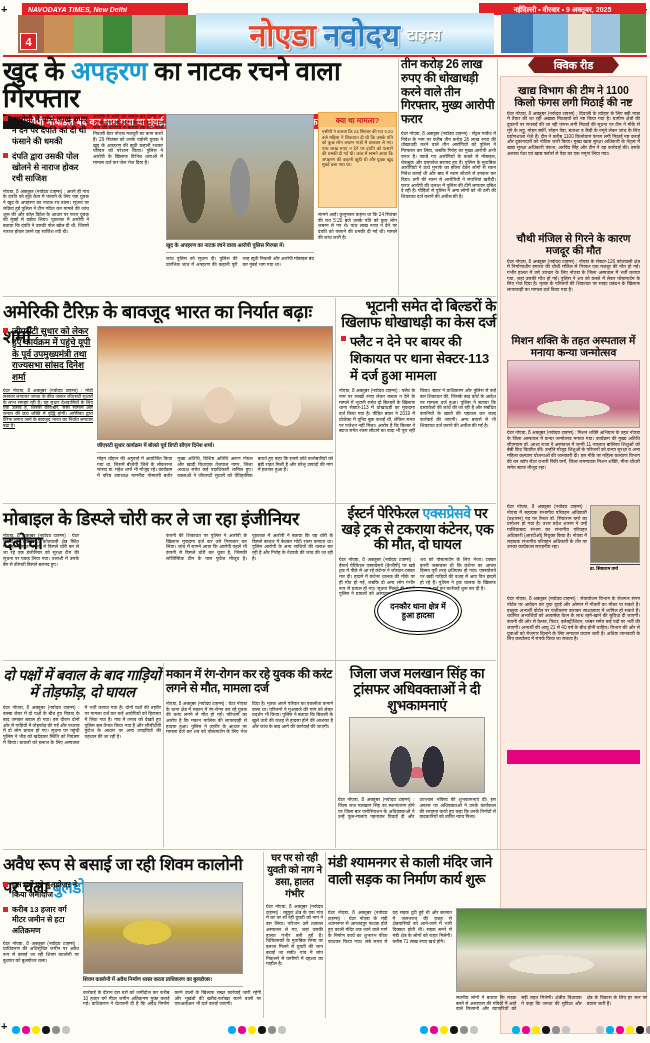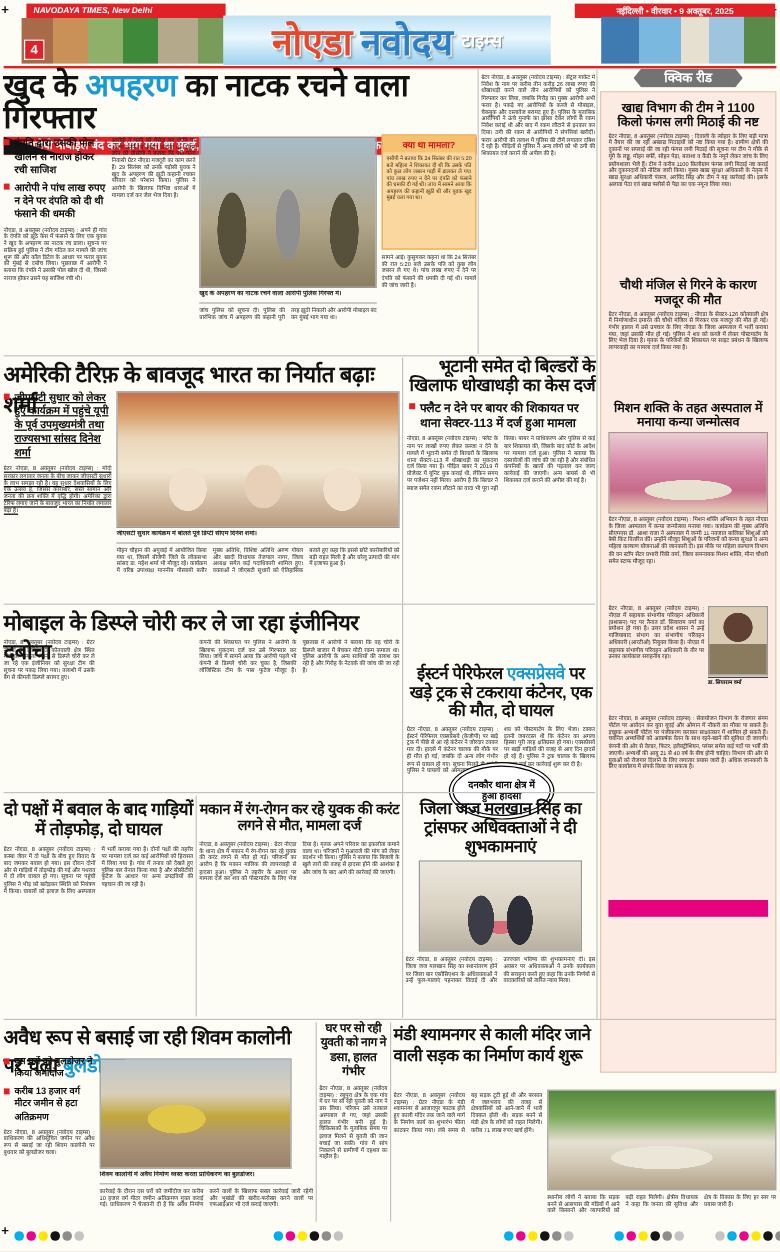--- a/index.html
+++ b/index.html
@@ -37,21 +37,21 @@
   .banner { position:relative; background:#e02128; color:#fff; font-size:9.5px; font-weight:bold; text-align:center; line-height:15px; height:15px; overflow:hidden; }
   .banner::before { content:""; position:absolute; left:0; top:0; border-bottom:15px solid #141414; border-right:48px solid transparent; }
   .banner::after { content:""; position:absolute; right:0; top:0; border-bottom:15px solid #141414; border-left:48px solid transparent; }
   .photo { overflow:hidden; }
   .infobox { background:#fbd7a0; border:1px solid #e8a84a; overflow:hidden; }
   .infobox .ib-title { background:#f6c270; color:#d01820; font-weight:bold; font-size:7.5px; text-align:center; padding:2px 0; }
   .infobox .ib-body { font-size:4.4px; line-height:1.25; color:#3a2a10; padding:2px 3px; text-align:justify; }
 
   
   .qr-panel { background:#fcebe2; border:1px solid #e8c4b2; padding:4px 6px; overflow:hidden; }
-  .qr-ribbon { background:#737373; color:#fff; font-size:11px; font-weight:bold; text-align:center; line-height:16px; clip-path:polygon(7% 0,93% 0,100% 50%,93% 100%,7% 100%,0 50%); }
+  .qr-ribbon { background:#7f1d1d; color:#fff; font-size:11px; font-weight:bold; text-align:center; line-height:16px; clip-path:polygon(7% 0,93% 0,100% 50%,93% 100%,7% 100%,0 50%); }
   .qr-head { font-size:10.5px; font-weight:bold; text-align:center; color:#111; line-height:1.18; margin:3px 0 2px; }
   .qr-photo { width:100%; }
   .portrait-wrap { float:right; width:50px; margin:1px 0 1px 3px; }
   .portrait { width:50px; height:58px; background:radial-gradient(circle at 50% 30%,#5f4032 0 26%,rgba(0,0,0,0) 27%),linear-gradient(180deg,#d9ccb2 0 55%,#8a7a5e 55% 100%); border:1px solid #999; }
   .portrait-cap { font-size:4.6px; font-weight:bold; border-top:1px solid #444; margin-top:1px; }
   .magenta-bar { background:#e6017e; height:14px; margin-top:4px; }
 
   .oval { background:#fff; border:1.5px solid #000; box-shadow:0 0 0 2px #fff,0 0 0 3px #000; border-radius:50%; display:flex; align-items:center; justify-content:center; text-align:center; font-weight:bold; font-size:8px; line-height:1.15; padding:3px 6px; }
 
   .dotrow { display:flex; gap:2px; }
@@ -70,61 +70,62 @@
     <span>NAVODAYA TIMES, New Delhi</span>
   </div>
   <div class="abs strip right" style="left:479px;top:3px;width:167px;height:12px;">
     <span>नईदिल्ली • वीरवार • 9 अक्तूबर, 2025</span>
   </div>
   <div class="abs collage-l photo" style="left:18px;top:15px;width:184px;height:38px;"></div>
   <div class="abs collage-r photo" style="left:501px;top:14px;width:145px;height:39px;"></div>
   <div class="abs pagenum" style="left:20px;top:33px;width:17px;height:17px;">
     <span>4</span>
   </div>
-  <div class="abs masthead" style="left:186px;top:13px;width:273px;height:41px;font-family:Liberation Serif, serif;">
+  <div class="abs masthead" style="left:196px;top:13px;width:298px;height:41px;">
     <span class="mast1">नोएडा</span>
     <span class="mast2">नवोदय</span>
     <span class="mast3">टाइम्स</span>
   </div>
   <div class="abs redline" style="left:3px;top:55px;width:644px;height:1.5px;"></div>
 
   <div class="abs" style="left:3px;top:58px;width:394px;">
     <div class="hl lead-hl"><span>खुद के </span><span class="blue">अपहरण</span><span> का नाटक रचने वाला गिरफ्तार</span></div>
     <div class="banner" style="margin-top:3px;">
       <span>आरोपी मोबाइल बंद कर भाग गया था मुंबई, पत्नी को मैसेज कर दंपति पर अगवा करने का लगाया था आरोप</span>
     </div>
   </div>
   <div class="abs" style="left:3px;top:112px;width:394px;height:183px;">
     <div class="abs" style="left:0;top:2px;width:86px;height:180px;overflow:hidden;">
+      <div class="bullet-item" style="font-size:8.3px;">आरोपी ने पांच लाख रुपए न देने पर दंपति को दी थी फंसाने की धमकी</div>
       <div class="bullet-item" style="font-size:8.3px;">दंपति द्वारा उसकी पोल खोलने से नाराज होकर रची साजिश</div>
-      <div class="bullet-item" style="font-size:8.3px;">आरोपी ने पांच लाख रुपए न देने पर दंपति को दी थी फंसाने की धमकी</div>
       <div class="body-txt" style="height:72px;">नोएडा, 8 अक्तूबर (नवोदय टाइम्स) : अपने ही गांव के दंपति को झूठे केस में फंसाने के लिए एक युवक ने खुद के अपहरण का नाटक रच डाला। सूचना पर सक्रिय हुई पुलिस ने टीम गठित कर मामले की जांच शुरू की और कॉल डिटेल के आधार पर फरार युवक को मुंबई से दबोच लिया। पूछताछ में आरोपी ने बताया कि दंपति ने उसकी पोल खोल दी थी, जिससे नाराज होकर उसने यह साजिश रची थी।</div>
     </div>
     <div class="abs body-txt" style="left:90px;top:2px;width:70px;height:180px;">आरोपी ने पत्नी को मैसेज कर दंपति पर अगवा करने का आरोप लगाया था। सेंट्रल जोन की डीसीपी ने बताया कि पति-पत्नी निवासी ग्रेटर नोएडा मजदूरी का काम करते हैं। 29 सितंबर को उनके पड़ोसी युवक ने खुद के अपहरण की झूठी कहानी रचकर परिवार को परेशान किया। पुलिस ने आरोपी के खिलाफ विभिन्न धाराओं में मामला दर्ज कर जेल भेज दिया है।</div>
     <div class="abs photo" style="left:163px;top:2px;width:148px;height:126px;border:1px solid #999;background:radial-gradient(ellipse 20px 52px at 18% 62%,#57503a 0 60%,rgba(0,0,0,0) 61%),radial-gradient(ellipse 17px 48px at 50% 58%,#8f8f8f 0 60%,rgba(0,0,0,0) 61%),radial-gradient(ellipse 20px 52px at 82% 62%,#57503a 0 60%,rgba(0,0,0,0) 61%),linear-gradient(180deg,#a7bcc9 0%,#b3a88b 55%,#8a7d61 100%);"></div>
     <div class="abs caption" style="left:163px;top:130px;width:148px;height:11px;border-bottom:1px solid #aaa;">खुद के अपहरण का नाटक रचने वाला आरोपी पुलिस गिरफ्त में।</div>
     <div class="abs body-txt cols2" style="left:163px;top:144px;width:148px;height:38px;">जांच पुलिस को सूचना दी। पुलिस की प्रारंभिक जांच में अपहरण की कहानी पूरी तरह झूठी निकली और आरोपी मोबाइल बंद कर मुंबई भाग गया था।</div>
     <div class="abs" style="left:315px;top:0;width:79px;height:183px;">
       <div class="infobox" style="width:79px;height:96px;">
         <div class="ib-title">क्या था मामला?</div>
         <div class="ib-body" style="height:78px;overflow:hidden;">एसीपी ने बताया कि 24 सितंबर की रात 5:20 बजे महिला ने शिकायत दी थी कि उसके पति को कुछ लोग जबरन गाड़ी में डालकर ले गए। पांच लाख रुपए न देने पर दंपति को फंसाने की धमकी दी गई थी। जांच में सामने आया कि अपहरण की कहानी झूठी थी और युवक खुद मुंबई चला गया था।</div>
       </div>
       <div class="body-txt" style="margin-top:4px;height:80px;">सामने आई। कुसुमकर कहना था कि 24 सितंबर की रात 5:20 बजे उसके पति को कुछ लोग जबरन ले गए थे। पांच लाख रुपए न देने पर दंपति को फंसाने की धमकी दी गई थी। मामले की जांच जारी है।</div>
     </div>
   </div>
 
   <div class="abs" style="left:401px;top:58px;width:95px;height:237px;">
+    <div class="hl" style="font-size:12px;line-height:1.15;">तीन करोड़ 26 लाख रुपए की धोखाधड़ी करने वाले तीन गिरफ्तार, मुख्य आरोपी फरार</div>
     <div class="body-txt" style="margin-top:4px;height:168px;">ग्रेटर नोएडा, 8 अक्तूबर (नवोदय टाइम्स) : सेंट्रल मार्केट में निवेश के नाम पर करीब तीन करोड़ 26 लाख रुपए की धोखाधड़ी करने वाले तीन आरोपियों को पुलिस ने गिरफ्तार कर लिया, जबकि गिरोह का मुख्य आरोपी अभी फरार है। पकड़े गए आरोपियों के कब्जे से मोबाइल, चेकबुक और दस्तावेज बरामद हुए हैं। पुलिस के मुताबिक आरोपियों ने ऊंचे मुनाफे का झांसा देकर लोगों से रकम निवेश कराई थी और बाद में रकम लौटाने से इनकार कर दिया। ठगी की रकम से आरोपियों ने संपत्तियां खरीदीं। फरार आरोपी की तलाश में पुलिस की टीमें लगातार दबिश दे रही हैं। पीड़ितों से पुलिस ने अन्य लोगों को भी ठगी की शिकायत दर्ज कराने की अपील की है।</div>
   </div>
 
   <div class="abs" style="left:500px;top:57px;width:147px;height:800px;">
     <div class="qr-ribbon abs" style="left:28px;top:0;width:91px;height:16px;">
       <span>क्विक रीड</span>
     </div>
-    <div class="qr-panel abs" style="left:0;top:19px;width:147px;height:818px;">
+    <div class="qr-panel abs" style="left:0;top:19px;width:147px;height:958px;">
       <div class="qr-head">खाद्य विभाग की टीम ने 1100 किलो फंगस लगी मिठाई की नष्ट</div>
       <div class="body-txt" style="height:118px;">ग्रेटर नोएडा, 8 अक्तूबर (नवोदय टाइम्स) : दिवाली के त्योहार के लिए बड़ी मात्रा में तैयार की जा रही अखाद्य मिठाइयों को नष्ट किया गया है। ग्रामीण क्षेत्रों की दुकानों पर सप्लाई की जा रही फंगस लगी मिठाई की सूचना पर टीम ने मौके से मूंगे के लड्डू, मोहन बर्फी, सोहन पेड़ा, बताशा व कैंडी के नमूने लेकर जांच के लिए प्रयोगशाला भेजे हैं। टीम ने करीब 1100 किलोग्राम फंगस लगी मिठाई नष्ट कराई और दुकानदारों को नोटिस जारी किया। मुख्य खाद्य सुरक्षा अधिकारी के नेतृत्व में खाद्य सुरक्षा अधिकारी पंकज, अरविंद सिंह और टीम ने यह कार्रवाई की। इसके अलावा पेठा एवं खाद्य फ्लोर्स से पेड़ा का एक नमूना लिया गया।</div>
       <div class="qr-head">चौथी मंजिल से गिरने के कारण मजदूर की मौत</div>
       <div class="body-txt" style="height:72px;">ग्रेटर नोएडा, 8 अक्तूबर (नवोदय टाइम्स) : नोएडा के सेक्टर-126 कोतवाली क्षेत्र में निर्माणाधीन इमारत की चौथी मंजिल से गिरकर एक मजदूर की मौत हो गई। गंभीर हालत में उसे उपचार के लिए नोएडा के जिला अस्पताल में भर्ती कराया गया, जहां उसकी मौत हो गई। पुलिस ने शव को कब्जे में लेकर पोस्टमार्टम के लिए भेज दिया है। मृतक के परिजनों की शिकायत पर साइट प्रबंधन के खिलाफ लापरवाही का मामला दर्ज किया गया है।</div>
       <div class="qr-head">मिशन शक्ति के तहत अस्पताल में मनाया कन्या जन्मोत्सव</div>
       <div class="qr-photo photo" style="height:68px;border:1px solid #b09090;background:radial-gradient(ellipse 60px 14px at 50% 72%,#e8e0d0 0 60%,rgba(0,0,0,0) 61%),linear-gradient(180deg,#e9cdd4 0%,#d78aa8 40%,#c66a8a 72%,#e6d0b8 100%);"></div>
       <div class="body-txt" style="height:74px;margin-top:2px;">ग्रेटर नोएडा, 8 अक्तूबर (नवोदय टाइम्स) : मिशन शक्ति अभियान के तहत नोएडा के जिला अस्पताल में कन्या जन्मोत्सव मनाया गया। कार्यक्रम की मुख्य अतिथि सीएमएस डॉ. आशा राजा ने अस्पताल में जन्मी 11 नवजात बालिका शिशुओं को बेबी किट वितरित कीं। उन्होंने मौजूद शिशुओं के परिजनों को कन्या सुरक्षा व अन्य महिला कल्याण योजनाओं की जानकारी दी। इस मौके पर महिला कल्याण विभाग की वन स्टॉप सेंटर प्रभारी रिंकी वर्मा, जिला समन्वयक मिशन शक्ति, मीना चौधरी समेत स्टाफ मौजूद रहा।</div>
       <div style="height:92px;overflow:hidden;">
         <div class="portrait-wrap">
           <div class="portrait"></div>
@@ -143,43 +144,43 @@
       <div class="bullet-item" style="font-size:8.8px;">जीएसटी सुधार को लेकर हुए कार्यक्रम में पहुंचे यूपी के पूर्व उपमुख्यमंत्री तथा राज्यसभा सांसद दिनेश शर्मा</div>
       <div class="body-txt" style="height:108px;">ग्रेटर नोएडा, 8 अक्तूबर (नवोदय टाइम्स) : मोदी सरकार लगातार जनता के बीच जाकर जीएसटी सुधारों के लाभ समझा रही है। यह सुधार देशवासियों के लिए एक उत्सव है, जिससे कारोबार, सस्ते सामान और जनता की क्रय शक्ति में वृद्धि होगी। अमेरिका द्वारा टैरिफ लगाए जाने के बावजूद भारत का निर्यात लगातार बढ़ा है।</div>
     </div>
     <div class="abs photo" style="left:94px;top:28px;width:236px;height:114px;border:1px solid #999;background:radial-gradient(ellipse 26px 30px at 25% 72%,#f0e0cc 0 60%,rgba(0,0,0,0) 61%),radial-gradient(ellipse 26px 30px at 52% 70%,#e8d0b8 0 60%,rgba(0,0,0,0) 61%),radial-gradient(ellipse 26px 30px at 80% 72%,#f0e0cc 0 60%,rgba(0,0,0,0) 61%),linear-gradient(180deg,#c4714a 0%,#d99e68 16%,#ead6ba 34%,#f2e6d2 58%,#b89a7c 100%);"></div>
     <div class="abs caption" style="left:94px;top:144px;width:236px;height:11px;border-bottom:1px solid #aaa;">जीएसटी सुधार कार्यक्रम में बोलते पूर्व डिप्टी सीएम दिनेश शर्मा।</div>
     <div class="abs body-txt cols3" style="left:94px;top:158px;width:236px;height:44px;">मोहन चौहान की अगुवाई में आयोजित किया गया था, जिसमें बीजेपी जिले के लोकसभा सांसद डा. महेश शर्मा भी मौजूद रहे। कार्यक्रम में वरिष्ठ उपाध्यक्ष माननीय गोस्वामी बतौर मुख्य अतिथि, विशिष्ट अतिथि अरुण गोयल और खादी विधायक तेजपाल नागर, जिला अध्यक्ष समेत कई पदाधिकारी शामिल हुए। वक्ताओं ने जीएसटी सुधारों को ऐतिहासिक बताते हुए कहा कि इससे छोटे कारोबारियों को बड़ी राहत मिली है और घरेलू उत्पादों की मांग में इजाफा हुआ है।</div>
   </div>
 
   <div class="abs" style="left:339px;top:298px;width:157px;height:203px;">
     <div class="hl" style="font-size:14.5px;line-height:1.12;text-align:right;">भूटानी समेत दो बिल्डरों के खिलाफ धोखाधड़ी का केस दर्ज</div>
-    <div class="bullet-item" style="font-size:10px;margin:4px 2px 3px;">फ्लैट न देने पर बायर की शिकायत पर थाना सेक्टर-113 में दर्ज हुआ मामला</div>
+    <div class="bullet-item" style="font-size:13px;margin:4px 2px 3px;">फ्लैट न देने पर बायर की शिकायत पर थाना सेक्टर-113 में दर्ज हुआ मामला</div>
     <div class="body-txt cols2" style="height:128px;">नोएडा, 8 अक्तूबर (नवोदय टाइम्स) : फ्लैट के नाम पर लाखों रुपए लेकर कब्जा न देने के मामले में भूटानी समेत दो बिल्डरों के खिलाफ थाना सेक्टर-113 में धोखाधड़ी का मुकदमा दर्ज किया गया है। पीड़ित बायर ने 2019 में प्रोजेक्ट में यूनिट बुक कराई थी, लेकिन समय पर पजेशन नहीं मिला। आरोप है कि बिल्डर ने ब्याज समेत रकम लौटाने का वादा भी पूरा नहीं किया। बायर ने प्राधिकरण और पुलिस से कई बार शिकायत की, जिसके बाद कोर्ट के आदेश पर मामला दर्ज हुआ। पुलिस ने बताया कि दस्तावेजों की जांच की जा रही है और संबंधित कंपनियों के खातों की पड़ताल कर जल्द कार्रवाई की जाएगी। अन्य बायर्स से भी शिकायत दर्ज कराने की अपील की गई है।</div>
   </div>
 
   <div class="abs" style="left:3px;top:506px;width:330px;height:151px;">
     <div class="hl" style="font-size:18px;">मोबाइल के डिस्प्ले चोरी कर ले जा रहा इंजीनियर दबोचा</div>
     <div class="abs body-txt" style="left:0;top:27px;width:76px;height:122px;">नोएडा, 8 अक्तूबर (नवोदय टाइम्स) : ग्रेटर नोएडा के इकोटेक-3 कोतवाली क्षेत्र स्थित मोबाइल निर्माता कंपनी से डिस्प्ले चोरी कर ले जा रहे एक इंजीनियर को सुरक्षा टीम की सूचना पर पकड़ लिया गया। तलाशी में उसके बैग से कीमती डिस्प्ले बरामद हुए।</div>
     <div class="abs body-txt cols2" style="left:163px;top:27px;width:167px;height:122px;">कंपनी की शिकायत पर पुलिस ने आरोपी के खिलाफ मुकदमा दर्ज कर उसे गिरफ्तार कर लिया। जांच में सामने आया कि आरोपी पहले भी कंपनी से डिस्प्ले चोरी कर चुका है, जिसकी लॉजिस्टिक टीम के पास फुटेज मौजूद है। पूछताछ में आरोपी ने बताया कि वह चोरी के डिस्प्ले बाजार में बेचकर मोटी रकम कमाता था। पुलिस आरोपी के अन्य साथियों की तलाश कर रही है और गिरोह के नेटवर्क की जांच की जा रही है।</div>
   </div>
 
-  <div class="abs" style="left:339px;top:506px;width:157px;height:151px;margin-top:48px;">
+  <div class="abs" style="left:339px;top:506px;width:157px;height:151px;">
     <div class="hl" style="font-size:14px;line-height:1.12;text-align:center;"><span>ईस्टर्न पेरिफेरल </span><span class="blue">एक्सप्रेसवे</span><span> पर खड़े ट्रक से टकराया कंटेनर, एक की मौत, दो घायल</span></div>
     <div class="body-txt cols2" style="margin-top:4px;height:95px;">ग्रेटर नोएडा, 8 अक्तूबर (नवोदय टाइम्स) : ईस्टर्न पेरिफेरल एक्सप्रेसवे (केजीपी) पर खड़े ट्रक में पीछे से आ रहे कंटेनर ने जोरदार टक्कर मार दी। हादसे में कंटेनर चालक की मौके पर ही मौत हो गई, जबकि दो अन्य लोग गंभीर रूप से घायल हो गए। सूचना मिलते ही पहुंची पुलिस ने घायलों को अस्पताल पहुंचाया और शव को पोस्टमार्टम के लिए भेजा। टक्कर इतनी जबरदस्त थी कि कंटेनर का अगला हिस्सा पूरी तरह क्षतिग्रस्त हो गया। एक्सप्रेसवे पर खड़ी गाड़ियों की वजह से आए दिन हादसे हो रहे हैं। पुलिस ने ट्रक चालक के खिलाफ मामला दर्ज कर कार्रवाई शुरू कर दी है।</div>
     <div class="abs oval" style="left:38px;top:84px;width:82px;height:42px;">दनकौर थाना क्षेत्र में हुआ हादसा</div>
   </div>
 
   <div class="abs" style="left:3px;top:663px;width:158px;height:184px;">
-    <div class="hl" style="font-size:14.5px;line-height:1.15;text-align:center;margin-top:4px;">दो पक्षों में बवाल के बाद गाड़ियों में तोड़फोड़, दो घायल</div>
+    <div class="hl" style="font-size:14.5px;line-height:1.15;text-align:center;margin-top:4px;font-style:italic;">दो पक्षों में बवाल के बाद गाड़ियों में तोड़फोड़, दो घायल</div>
     <div class="body-txt cols2" style="margin-top:5px;height:130px;">ग्रेटर नोएडा, 8 अक्तूबर (नवोदय टाइम्स) : कस्बा जेवर में दो पक्षों के बीच हुए विवाद के बाद जमकर बवाल हो गया। इस दौरान दोनों ओर से गाड़ियों में तोड़फोड़ की गई और पथराव में दो लोग घायल हो गए। सूचना पर पहुंची पुलिस ने भीड़ को खदेड़कर स्थिति को नियंत्रण में किया। घायलों को इलाज के लिए अस्पताल में भर्ती कराया गया है। दोनों पक्षों की तहरीर पर मामला दर्ज कर कई आरोपियों को हिरासत में लिया गया है। गांव में तनाव को देखते हुए पुलिस बल तैनात किया गया है और सीसीटीवी फुटेज के आधार पर अन्य उपद्रवियों की पहचान की जा रही है।</div>
   </div>
 
   <div class="abs" style="left:166px;top:663px;width:167px;height:184px;">
-    <div class="hl" style="font-size:12px;line-height:1.2;text-align:center;margin-top:4px;">मकान में रंग-रोगन कर रहे युवक की करंट लगने से मौत, मामला दर्ज</div>
+    <div class="hl" style="font-size:12px;line-height:1.2;margin-top:4px;">मकान में रंग-रोगन कर रहे युवक की करंट लगने से मौत, मामला दर्ज</div>
     <div class="body-txt cols2" style="margin-top:5px;height:140px;">नोएडा, 8 अक्तूबर (नवोदय टाइम्स) : ग्रेटर नोएडा के थाना क्षेत्र में मकान में रंग-रोगन कर रहे युवक की करंट लगने से मौत हो गई। परिजनों का आरोप है कि मकान मालिक की लापरवाही से हादसा हुआ। पुलिस ने तहरीर के आधार पर मामला दर्ज कर शव को पोस्टमार्टम के लिए भेज दिया है। मृतक अपने परिवार का इकलौता कमाने वाला था। परिजनों ने मुआवजे की मांग को लेकर प्रदर्शन भी किया। पुलिस ने बताया कि बिजली के खुले तारों की वजह से हादसा होने की आशंका है और जांच के बाद आगे की कार्रवाई की जाएगी।</div>
   </div>
 
   <div class="abs" style="left:338px;top:663px;width:158px;height:184px;">
     <div class="hl" style="font-size:14px;line-height:1.15;text-align:center;margin-top:2px;">जिला जज मलखान सिंह का ट्रांसफर अधिवक्ताओं ने दी शुभकामनाएं</div>
     <div class="photo" style="margin:4px auto 0;width:136px;height:76px;border:1px solid #999;background:radial-gradient(ellipse 18px 34px at 38% 66%,#3c3c46 0 60%,rgba(0,0,0,0) 61%),radial-gradient(ellipse 18px 34px at 62% 66%,#2e2e38 0 60%,rgba(0,0,0,0) 61%),radial-gradient(ellipse 20px 9px at 50% 74%,#d86a7a 0 60%,rgba(0,0,0,0) 61%),linear-gradient(180deg,#ece8de 0%,#d9d1c1 55%,#b8b0a0 100%);"></div>
     <div class="body-txt cols2" style="margin-top:4px;height:56px;">ग्रेटर नोएडा, 8 अक्तूबर (नवोदय टाइम्स) : जिला जज मलखान सिंह का स्थानांतरण होने पर जिला बार एसोसिएशन के अधिवक्ताओं ने उन्हें फूल-मालाएं पहनाकर विदाई दी और उज्ज्वल भविष्य की शुभकामनाएं दीं। इस अवसर पर अधिवक्ताओं ने उनके कार्यकाल की सराहना करते हुए कहा कि उनके निर्णयों से वादकारियों को त्वरित न्याय मिला।</div>
   </div>
 
   <div class="abs" style="left:3px;top:852px;width:258px;height:166px;">

